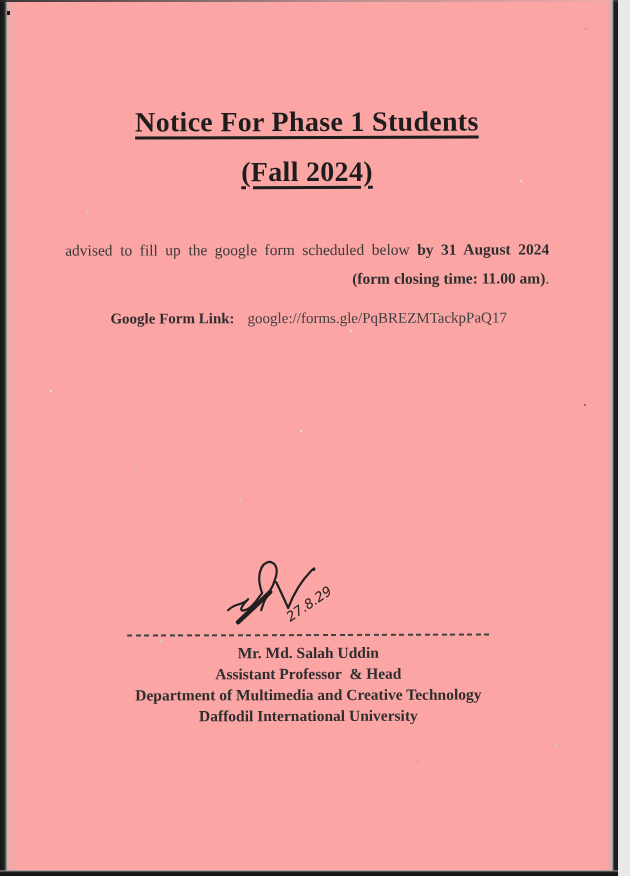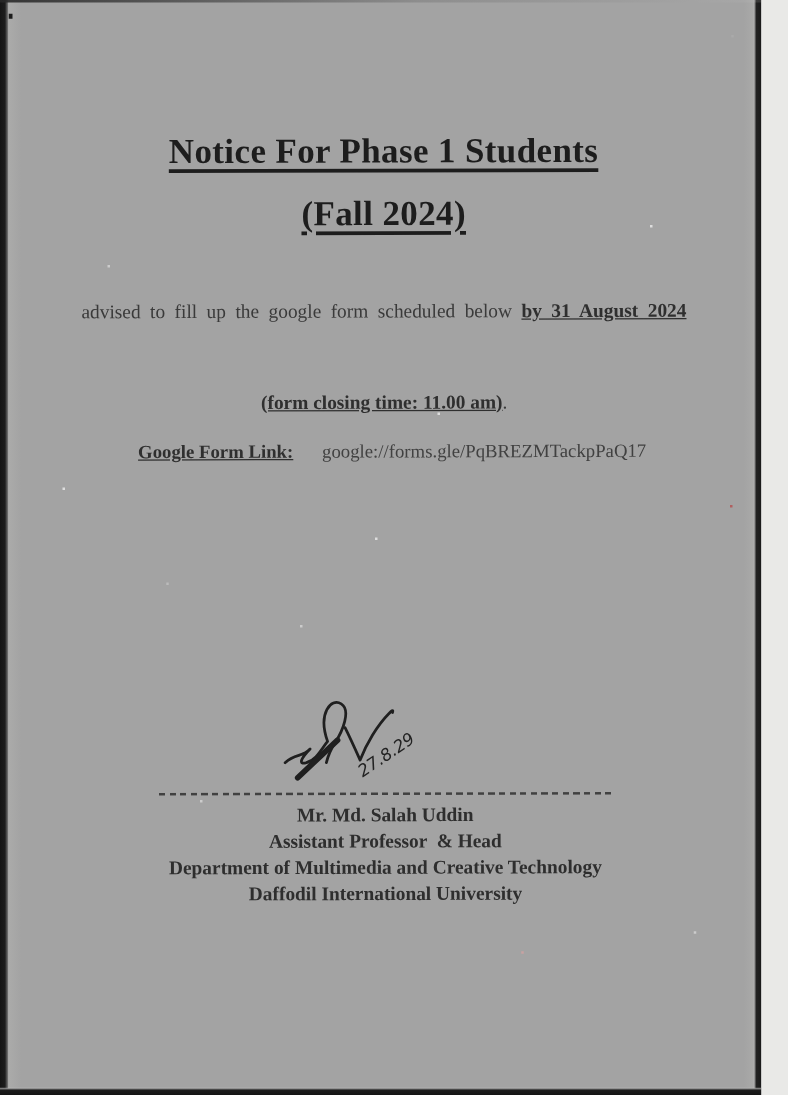--- a/index.html
+++ b/index.html
@@ -1,21 +1,20 @@
 <!DOCTYPE html>
 <html><head>
 <meta charset="utf-8">
 <style>
   html,body{margin:0;padding:0;background:#e9e9e7;}
   .page{
-    position:relative;width:561px;height:876px;overflow:hidden;
-    background:#a3a3a3;
+    position:relative;width:618px;height:876px;overflow:hidden;
+    background:#fca5a5;
     font-family:"Liberation Serif","DejaVu Serif",serif;
     color:#373737;
-    padding-left:48px;
   }
   
   .edge{position:absolute;pointer-events:none;}
   .edge-left{left:0;top:0;width:7px;height:100%;
     background:linear-gradient(90deg,#151515 0px,#1d1d1d 4px,#6a6a6a 6px,#b5b5b5 7px);}
   .fade-left{left:7px;top:0;width:10px;height:100%;
     background:linear-gradient(90deg,rgba(185,185,182,.35),rgba(185,185,182,0));}
   .edge-right{right:0;top:0;width:6px;height:100%;
     background:linear-gradient(270deg,#1a1a1a 0px,#222 4px,#777 5px,#c0c0c0 6px);}
   .fade-right{right:6px;top:0;width:8px;height:100%;
@@ -32,24 +31,24 @@
       50px 390px 0 0 #ddd, 300px 430px 0 0 #ddd, 240px 500px 0 0 #ccc,
       520px 180px 0 0 #ddd, 350px 330px 0 0 #ddd, 160px 640px 0 0 #ccc;}
   
   .content{position:absolute;left:65px;top:0;width:484px;transform:rotate(-0.15deg);}
   .title{margin-top:104px;text-align:center;font-weight:bold;color:#1d1d1d;
     font-size:28px;line-height:36px;letter-spacing:.3px;}
   .title-line{display:block;text-decoration:underline;text-decoration-thickness:2.5px;text-underline-offset:5px;}
   .title-line + .title-line{margin-top:14px;}
   .body-text{margin-top:46px;font-size:15.5px;line-height:28.5px;color:#3a3a3a;}
   .jline{text-align:justify;text-align-last:justify;}
-  .lline{text-align:center;margin-top:44px;}
-  .body-text b,.link-line b{color:#2f2f2f;text-decoration:underline;}
+  .lline{text-align:right;}
+  .body-text b,.link-line b{color:#2f2f2f;}
   .link-line{margin-top:13px;padding-left:45px;font-size:15px;line-height:24px;color:#414141;}
-  .link-line b{margin-right:23px;}
+  .link-line b{margin-right:13px;}
   
   .sig-svg{position:absolute;left:148px;top:552px;}
   .sig-block{position:absolute;top:634px;left:0;width:484px;text-align:center;
     font-weight:bold;color:#2e2e2e;font-size:15.5px;line-height:21px;}
   .dash-line{width:362px;height:2px;margin:0 auto 6px;
     background:repeating-linear-gradient(90deg,#414141 0 5px,transparent 5px 8.5px);}
   .sig-line{white-space:pre-wrap;}
 </style>
 </head>
 <body>

